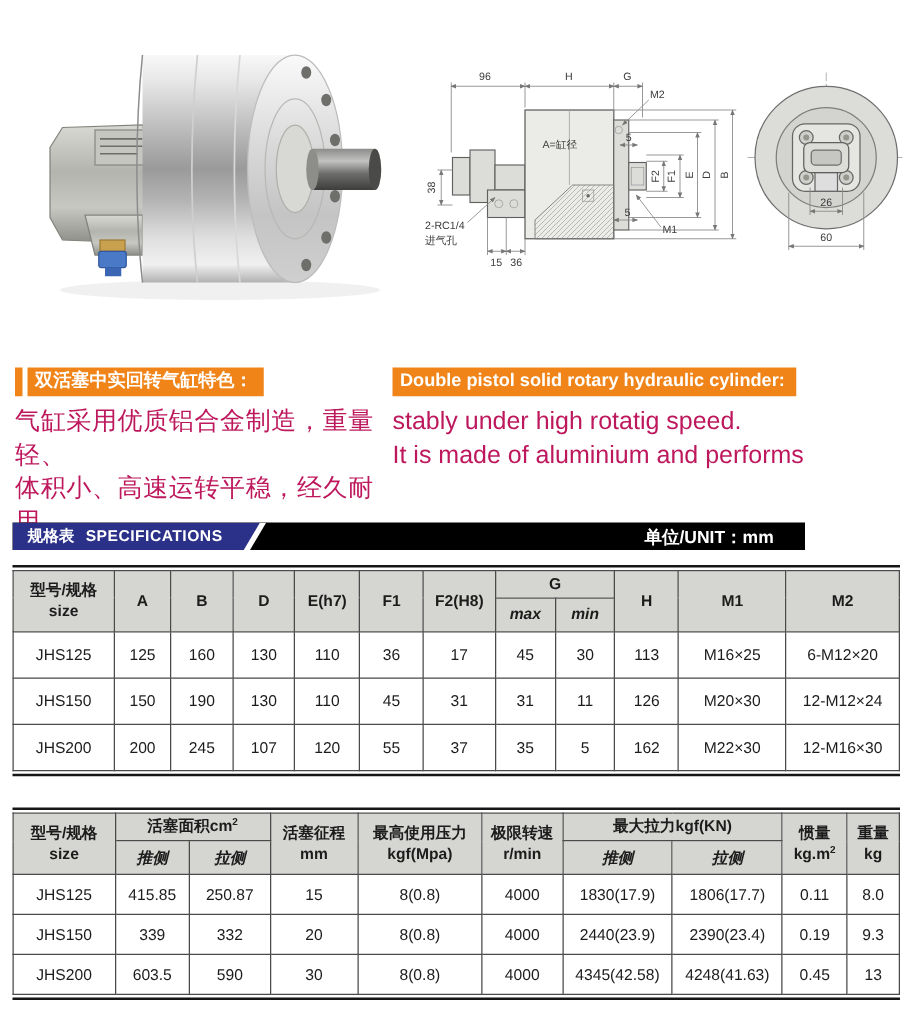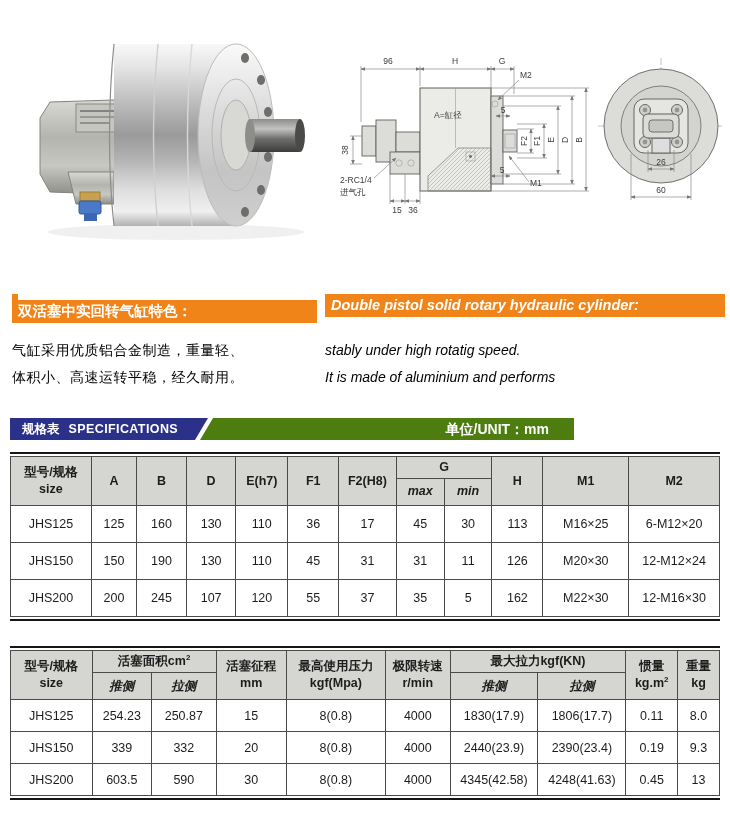--- a/index.html
+++ b/index.html
@@ -9,32 +9,32 @@
   }
 
   
   .photo-svg   { position:absolute; left:18px;  top:22px;  }
   .side-svg    { position:absolute; left:328px; top:36px;  }
   .end-svg     { position:absolute; left:594px; top:50px;  }
 
   
   .feat { position:absolute; top:294px; }
   .feat-cn { left:12px;  width:305px; }
-  .feat-en { left:325px; width:400px;font-style:italic; }
-  .title-row { display:flex; height:23px;flex-direction:column; }
+  .feat-en { left:314px; width:400px; }
+  .title-row { display:flex; height:23px; }
   .accent { width:6px; background:#f08418; margin-right:4px; flex:0 0 6px; }
   .feat-title {
     background:#f08418; color:#ffffff; font-weight:bold; font-size:14.5px;
     line-height:23px; padding:0 9px 0 6px; white-space:nowrap;
   }
-  .feat-lines { margin-top:20px; font-size:14px; line-height:27px; color:#000000; }
+  .feat-lines { margin-top:7px; font-size:20px; line-height:27px; color:#be185d; }
   .feat-cn .feat-lines { letter-spacing:0.5px; }
 
   
-  .spec-bar { position:absolute; left:10px; top:418px; width:564px; height:22px; background:#4d7c0f; }
+  .spec-bar { position:absolute; left:10px; top:418px; width:634px; height:22px; background:#000000; }
   .spec-white {
     position:absolute; left:0; top:0; height:100%; width:203px; background:#ffffff;
     clip-path:polygon(0 0,100% 0,calc(100% - 13px) 100%,0 100%);
   }
   .spec-blue {
     position:absolute; left:0; top:0; height:100%; width:198px; background:#2b3189;
     clip-path:polygon(0 0,100% 0,calc(100% - 13px) 100%,0 100%);
     color:#ffffff; font-weight:bold; font-size:12.5px; line-height:22px;
     padding-left:12px; box-sizing:border-box; white-space:nowrap;
   }
@@ -400,21 +400,21 @@
         <tr class="sub">
           <th>推侧</th>
           <th>拉侧</th>
           <th>推侧</th>
           <th>拉侧</th>
         </tr>
       </thead>
       <tbody>
         <tr>
           <td>JHS125</td>
-          <td>254.23</td>
+          <td>415.85</td>
           <td>250.87</td>
           <td>15</td>
           <td>8(0.8)</td>
           <td>4000</td>
           <td>1830(17.9)</td>
           <td>1806(17.7)</td>
           <td>0.11</td>
           <td>8.0</td>
         </tr>
         <tr>

